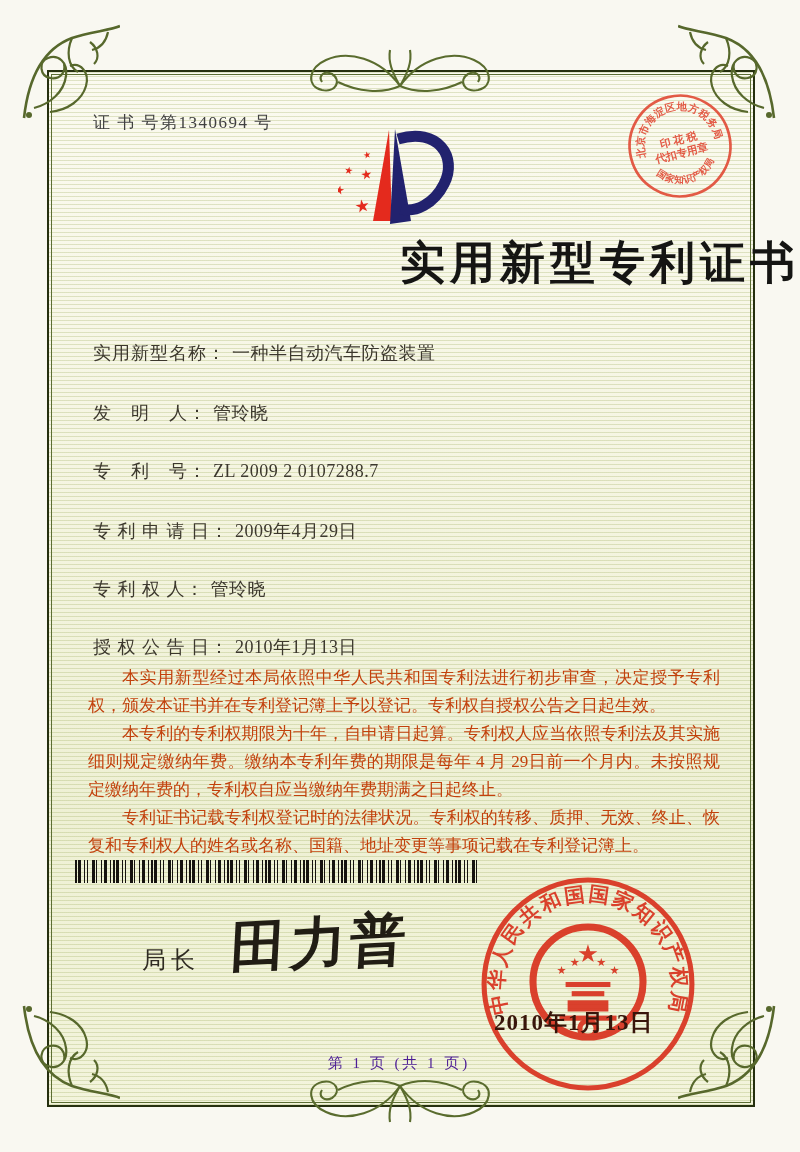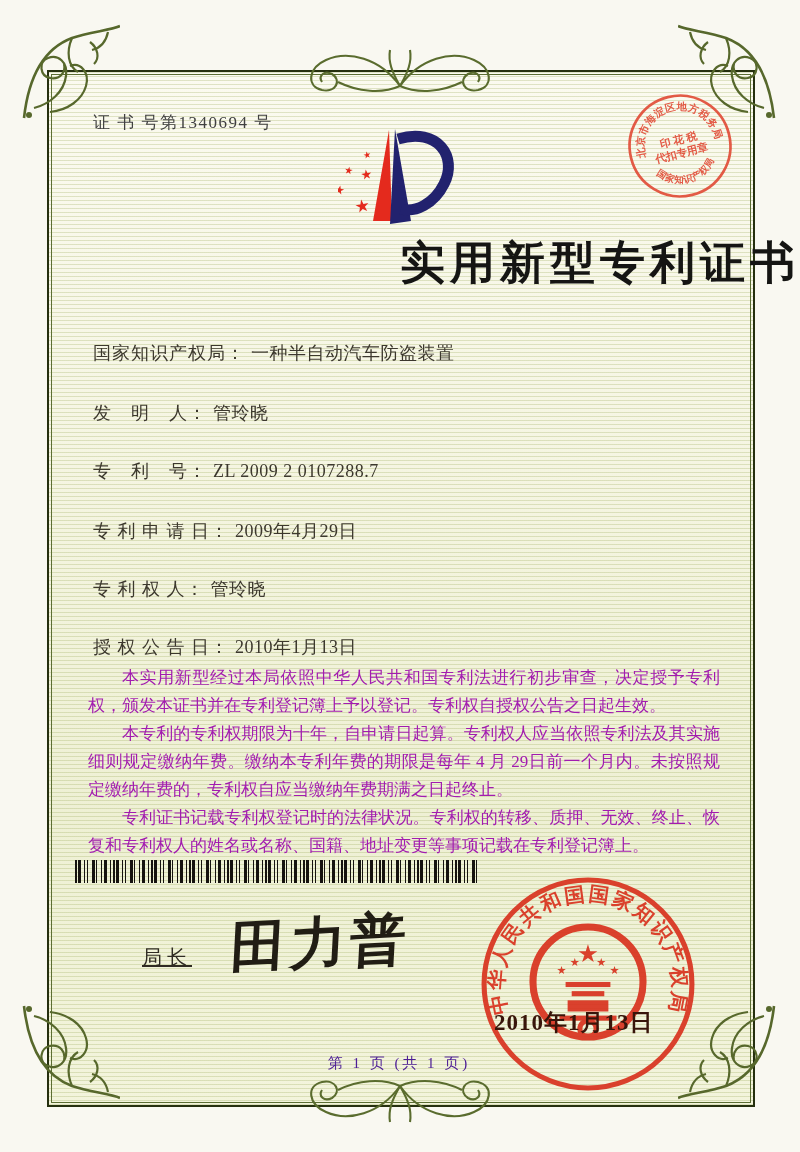--- a/index.html
+++ b/index.html
@@ -36,35 +36,35 @@
   }
   .stamp{position:absolute;left:626px;top:92px;width:108px;height:108px;transform:rotate(-14deg);opacity:.9;}
   
   .field{position:absolute;left:93px;font-size:18px;color:#3c382d;letter-spacing:.5px;white-space:nowrap;}
   .field .lbl{letter-spacing:1px;}
   .field .val{margin-left:6px;}
   .f0{top:341px}.f1{top:401px}.f2{top:459px}.f3{top:519px}.f4{top:577px}.f5{top:635px}
   
   .body-text{
     position:absolute;left:88px;top:664px;width:632px;
-    font-size:17px;line-height:28px;text-align:justify;color:#a21caf;
+    font-size:17px;line-height:28px;text-align:justify;color:#c2410c;
   }
   .body-text p{margin:0;text-indent:2em;}
   
   .barcode{
     position:absolute;left:75px;top:860px;width:406px;height:23px;
     background:repeating-linear-gradient(90deg,
       #16130f 0 2px,transparent 2px 3px,#16130f 3px 6px,transparent 6px 9px,
       #16130f 9px 10px,transparent 10px 12px,#16130f 12px 13px,transparent 13px 17px,
       #16130f 17px 20px,transparent 20px 21px,#16130f 21px 22px,transparent 22px 26px,
       #16130f 26px 27px,transparent 27px 29px,#16130f 29px 32px,transparent 32px 35px,
       #16130f 35px 36px,transparent 36px 38px);
   }
   
-  .sig-title{position:absolute;left:142px;top:944px;font-size:20px;letter-spacing:5px;color:#2f2b22;text-decoration:underline;}
+  .sig-title{position:absolute;left:142px;top:944px;font-size:24px;letter-spacing:5px;color:#2f2b22;}
   .sig-name{
     position:absolute;left:230px;top:906px;font-size:56px;font-weight:bold;color:#211d14;
     letter-spacing:4px;transform:rotate(-3deg) skewX(-6deg);white-space:nowrap;
   }
   
   .seal{position:absolute;left:480px;top:876px;width:216px;height:216px;opacity:.93;}
   .seal-date{
     position:absolute;left:494px;top:1007px;font-size:23px;font-weight:bold;
     color:#38150a;letter-spacing:1px;z-index:5;white-space:nowrap;
   }
@@ -147,21 +147,21 @@
     <text x="24" y="31" font-size="9" fill="#e42a1d" transform="rotate(-12 29 23)">★</text>
     <text x="7" y="47" font-size="10" fill="#e42a1d" transform="rotate(10 12 39)">★</text>
     <text x="22" y="52" font-size="13" fill="#e42a1d" transform="rotate(-8 28 43)">★</text>
     <text x="-3" y="67" font-size="12" fill="#e42a1d" transform="rotate(12 2 58)">★</text>
     <text x="16" y="85" font-size="17" fill="#e42a1d" transform="rotate(-10 22 75)">★</text>
   </svg>
 
   <div class="title">实用新型专利证书</div>
 
   <div class="field f0">
-    <span class="lbl">国家知识产权局：</span><span class="val">一种半自动汽车防盗装置</span>
+    <span class="lbl">实用新型名称：</span><span class="val">一种半自动汽车防盗装置</span>
   </div>
   <div class="field f1">
     <span class="lbl">发　明　人：</span><span class="val">管玲晓</span>
   </div>
   <div class="field f2">
     <span class="lbl">专　利　号：</span><span class="val">ZL 2009 2 0107288.7</span>
   </div>
   <div class="field f3">
     <span class="lbl">专 利 申 请 日：</span><span class="val">2009年4月29日</span>
   </div>

